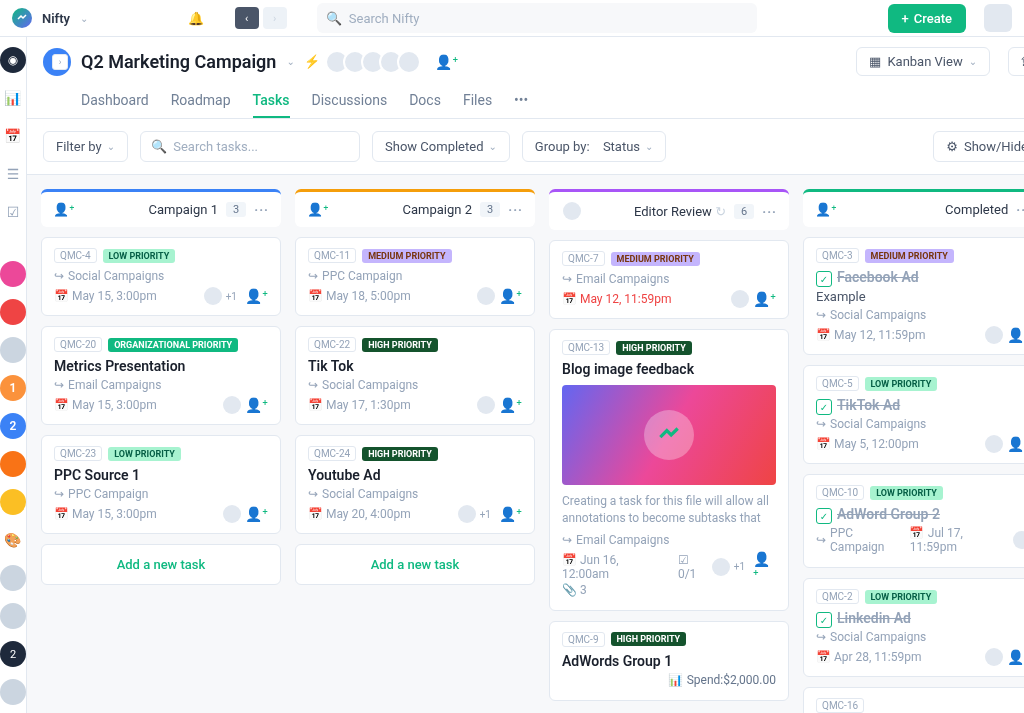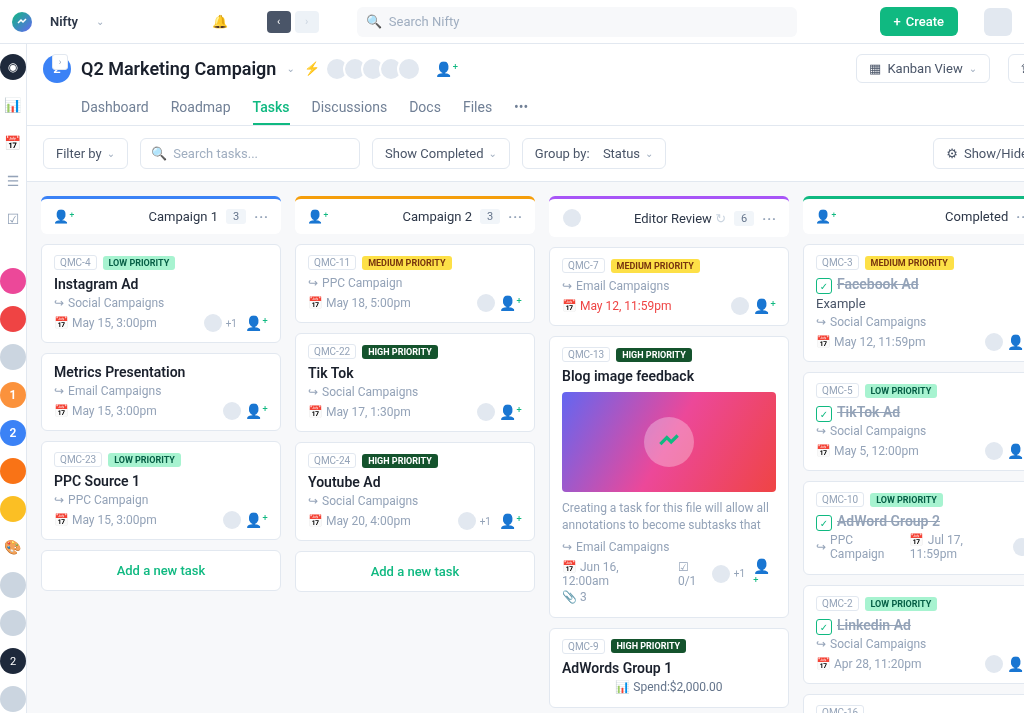--- a/index.html
+++ b/index.html
@@ -1,17 +1,17 @@
 <!DOCTYPE html>
 <html><head>
 <meta charset="utf-8">
 <style>
 *{box-sizing:border-box;margin:0;padding:0;font-family:-apple-system,BlinkMacSystemFont,"Segoe UI",Roboto,sans-serif}
 body{background:#f7f8fa;font-size:13px;color:#4a5568}
-.topbar{height:44px;background:#fff;border-bottom:1px solid #e2e8f0;display:flex;align-items:center;padding:0 12px;gap:18px}
+.topbar{height:37px;background:#fff;border-bottom:1px solid #e2e8f0;display:flex;align-items:center;padding:0 12px;gap:10px}
 .logo{width:20px;height:20px;border-radius:50%;background:linear-gradient(135deg,#10b981,#6366f1);display:inline-flex;align-items:center;justify-content:center}
 .logo svg{width:12px;height:12px;stroke:#fff;stroke-width:3;fill:none}
 .brand{font-weight:600;color:#2d3748}
 .chev{color:#a0aec0;font-size:10px}
 .bell{color:#cbd5e0;margin-left:90px}
 .navbtns{display:flex;gap:4px;margin-left:20px}
 .navbtn{width:24px;height:22px;border-radius:4px;display:flex;align-items:center;justify-content:center;font-size:11px}
 .navbtn.dark{background:#4a5568;color:#fff}
 .navbtn.light{background:#edf2f7;color:#cbd5e0}
 .search{flex:1;max-width:440px;height:30px;background:#f7f8fa;border-radius:6px;display:flex;align-items:center;padding:0 10px;color:#a0aec0;gap:6px;margin-left:20px}
@@ -49,38 +49,38 @@
 .col-head{background:#fff;border-radius:6px;padding:10px 12px;display:flex;align-items:center;gap:8px;border-top:3px solid var(--c);margin-bottom:10px}
 .col-title{font-weight:400;color:#2d3748;flex:1;text-align:right}
 .col-count{background:#f1f5f9;padding:1px 7px;border-radius:3px;font-size:11px;color:#64748b}
 .col-icon{color:#10b981;font-size:13px}
 .col-menu{color:#94a3b8;letter-spacing:1px;font-weight:bold}
 .card{background:#fff;border-radius:6px;padding:10px 12px;margin-bottom:10px;border:1px solid #e2e8f0}
 .card-tags{display:flex;gap:6px;align-items:center;margin-bottom:6px}
 .tag-id{font-size:10px;color:#94a3b8;border:1px solid #e2e8f0;padding:1px 5px;border-radius:3px}
 .tag-pri{font-size:9px;font-weight:700;padding:2px 6px;border-radius:3px}
 .pri-low{background:#a7f3d0;color:#065f46}
-.pri-med{background:#fde047;color:#78350f}
+.pri-med{background:#c4b5fd;color:#78350f}
 .pri-high{background:#14532d;color:#fff}
 .pri-org{background:#10b981;color:#fff}
 .card-title{font-weight:600;color:#1a202c;font-size:14px;margin-bottom:4px}
 .card-title.done{text-decoration:line-through;color:#94a3b8}
 .card-sub{color:#94a3b8;font-size:12px;margin-bottom:3px;display:flex;align-items:center;gap:4px}
 .card-date{color:#94a3b8;font-size:12px;display:flex;align-items:center;gap:4px}
 .card-date.due{color:#ef4444}
 .card-foot{display:flex;align-items:center;margin-top:4px}
 .card-foot .spacer{flex:1}
 .mini-av{width:18px;height:18px;border-radius:50%;background:#e2e8f0;margin-left:2px}
 .plus-num{font-size:10px;color:#94a3b8;margin:0 4px}
 .add-assign{color:#10b981;font-size:14px;margin-left:4px}
 .check{width:16px;height:16px;border:1.5px solid #10b981;border-radius:3px;display:inline-flex;align-items:center;justify-content:center;color:#10b981;font-size:10px;margin-right:5px}
 .card-img{width:100%;height:100px;background:linear-gradient(120deg,#6366f1,#ec4899,#ef4444);border-radius:4px;margin:8px 0;display:flex;align-items:center;justify-content:center}
 .card-img .circ{width:50px;height:50px;border-radius:50%;background:rgba(255,255,255,0.3);display:flex;align-items:center;justify-content:center}
 .card-desc{font-size:12px;color:#94a3b8;margin-bottom:6px;line-height:1.4}
-.card-row{display:flex;justify-content:center;font-size:12px;color:#64748b;margin-bottom:3px}
+.card-row{display:flex;justify-content:flex-end;font-size:12px;color:#64748b;margin-bottom:3px}
 .addtask{background:#fff;border-radius:6px;padding:12px;text-align:center;color:#10b981;font-size:13px;font-weight:500;border:1px solid #e2e8f0}
 .showhide{margin-left:auto;border:1px solid #e2e8f0;padding:7px 12px;border-radius:6px;display:flex;align-items:center;gap:6px}
 .expand{position:absolute;left:52px;top:54px;width:16px;height:16px;background:#fff;border:1px solid #e2e8f0;border-radius:3px;display:flex;align-items:center;justify-content:center;font-size:9px;color:#94a3b8}
 .done-title{display:flex;align-items:center}
 </style>
 </head>
 <body>
 
 <div class="topbar">
   <span class="logo">
@@ -189,34 +189,37 @@
             <span class="col-icon">👤⁺</span>
             <span class="col-title">Campaign 1</span>
             <span class="col-count">3</span>
             <span class="col-menu">···</span>
           </div>
           <div class="card">
             <div class="card-tags">
               <span class="tag-id">QMC-4</span>
               <span class="tag-pri pri-low">LOW PRIORITY</span>
             </div>
-            <div class="card-title">Instagram Ad</div>
             <div class="card-sub">
               <span>↪</span>
               <span>Social Campaigns</span>
             </div>
             <div class="card-foot">
               <span class="card-date">📅 May 15, 3:00pm</span>
               <span class="spacer"></span>
               <div class="mini-av"></div>
               <span class="plus-num">+1</span>
               <span class="add-assign">👤⁺</span>
             </div>
           </div>
           <div class="card">
+            <div class="card-tags">
+              <span class="tag-id">QMC-20</span>
+              <span class="tag-pri pri-org">ORGANIZATIONAL PRIORITY</span>
+            </div>
             <div class="card-title">Metrics Presentation</div>
             <div class="card-sub">
               <span>↪</span>
               <span>Email Campaigns</span>
             </div>
             <div class="card-foot">
               <span class="card-date">📅 May 15, 3:00pm</span>
               <span class="spacer"></span>
               <div class="mini-av"></div>
               <span class="add-assign">👤⁺</span>
@@ -434,21 +437,21 @@
             </div>
             <div class="done-title">
               <span class="check">✓</span>
               <span class="card-title done">Linkedin Ad</span>
             </div>
             <div class="card-sub">
               <span>↪</span>
               <span>Social Campaigns</span>
             </div>
             <div class="card-foot">
-              <span class="card-date">📅 Apr 28, 11:20pm</span>
+              <span class="card-date">📅 Apr 28, 11:59pm</span>
               <span class="spacer"></span>
               <div class="mini-av"></div>
               <span class="add-assign">👤⁺</span>
             </div>
           </div>
           <div class="card">
             <div class="card-tags">
               <span class="tag-id">QMC-16</span>
             </div>
           </div>

